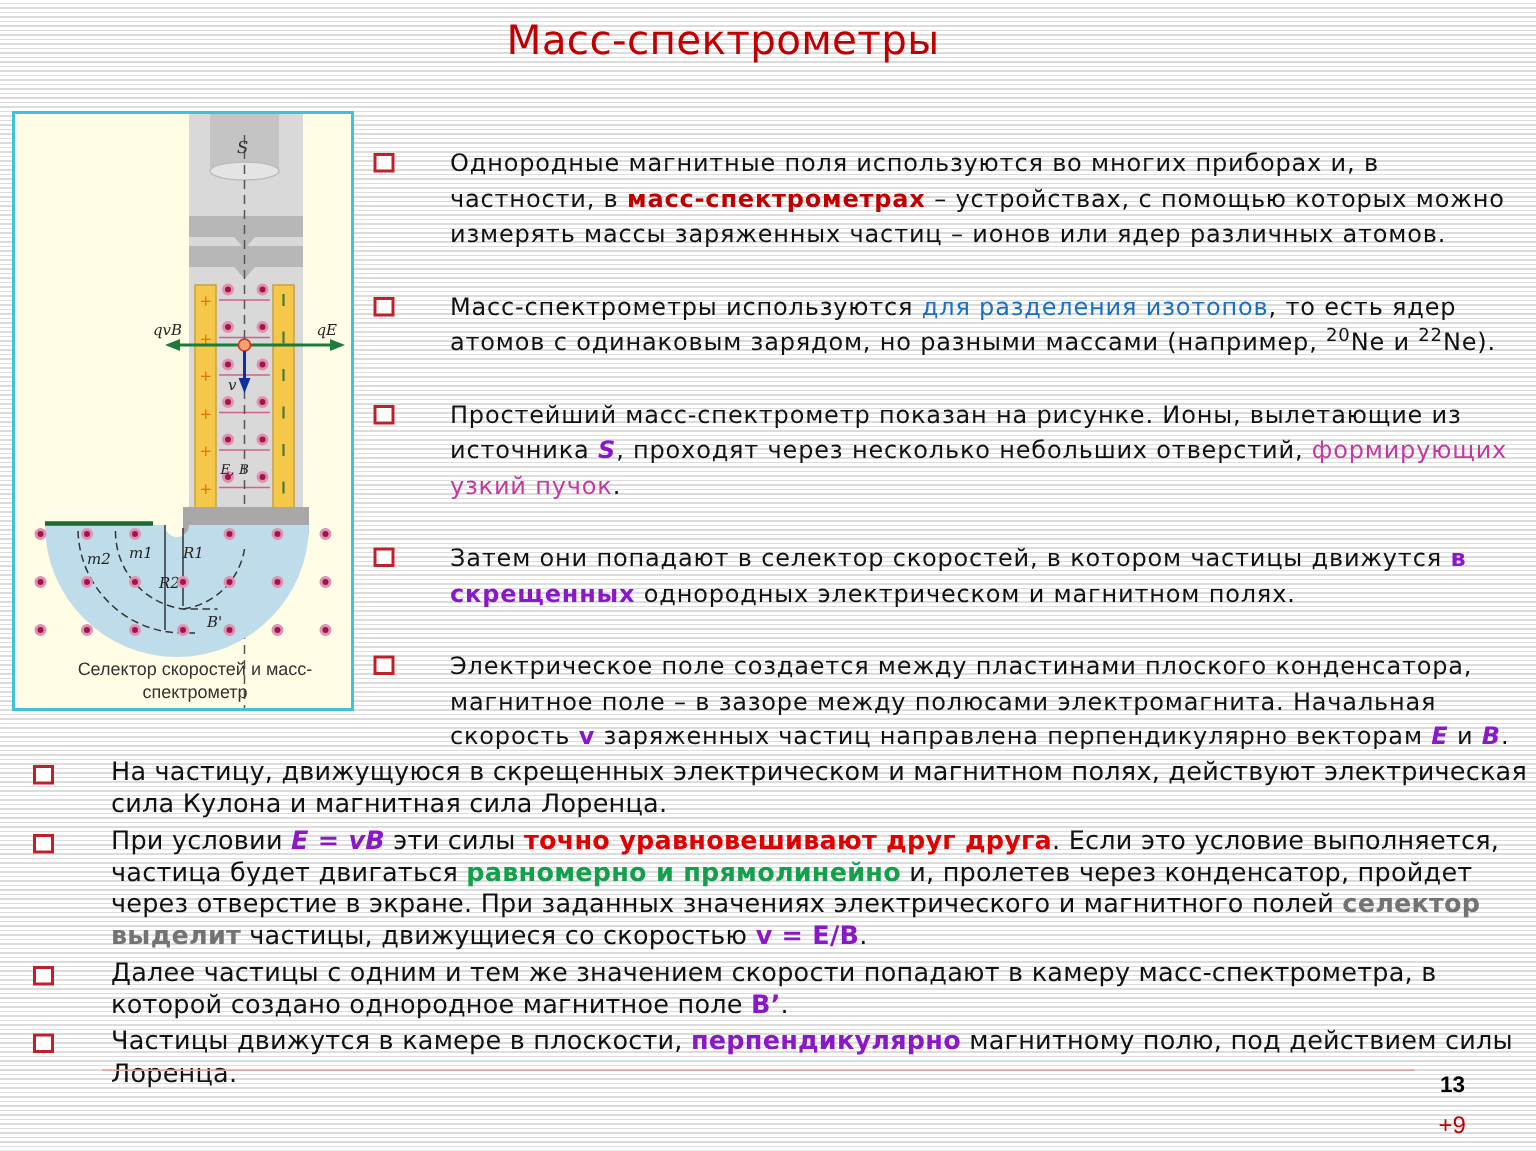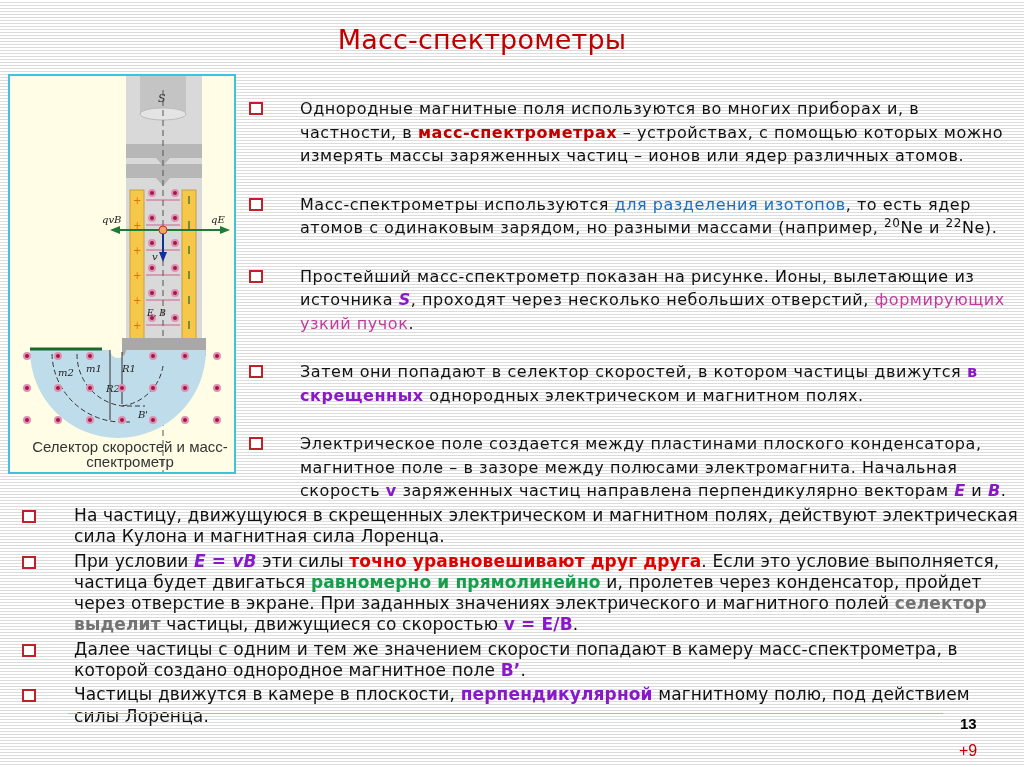--- a/index.html
+++ b/index.html
@@ -4,33 +4,33 @@
 <style>
   html, body { margin:0; padding:0; }
   body {
     width:1024px; height:767px; overflow:hidden; position:relative;
     font-family:"DejaVu Sans", sans-serif;
     background-color:#ffffff;
     background-image: repeating-linear-gradient(to bottom, #ffffff 0px, #ffffff 2px, #dcdcdc 2px, #dcdcdc 3px);
     color:#111;
   }
   .title {
-    position:absolute; left:0; width:1024px; top:24px; text-align:center;
+    position:absolute; left:0; width:1024px; top:12px; text-align:center;
     font-family:"DejaVu Sans", sans-serif; font-size:27px; color:#c00000;
     letter-spacing:0.2px;
   }
   .title span { margin-left:-60px; }
   .figure {
     position:absolute; left:8px; top:74px; width:228px; height:400px;
     background:#fffde6; border:2px solid #3fc3dc; box-sizing:border-box;
   }
   .figure svg { position:absolute; left:0; top:0; }
   .caption {
     position:absolute; left:0; width:240px; top:363px; text-align:center;
-    font-family:"Liberation Sans", sans-serif; font-size:15px; line-height:15px; color:#333;
+    font-family:"Liberation Sans", sans-serif; font-size:12px; line-height:15px; color:#333;
   }
   .bullets-top { position:absolute; left:248px; top:72px; width:770px; }
   .bullets-bottom { position:absolute; left:18px; top:505px; width:1000px; }
   .item { position:relative; }
   .box {
     position:absolute; width:10px; height:9px; border:2px solid #c0202a; background:#fff;
     box-sizing:content-box;
   }
   .bullets-top .box { left:1px; top:5px; }
   .bullets-top .txt {
@@ -209,19 +209,19 @@
     <div class="item">
       <span class="box"></span>
       <div class="txt"><span>При условии </span><span class="purple-bi">E = vB</span><span> эти силы </span><span class="bred">точно уравновешивают друг друга</span><span>. Если это условие выполняется, частица будет двигаться </span><span class="bgreen">равномерно и прямолинейно</span><span> и, пролетев через конденсатор, пройдет через отверстие в экране. При заданных значениях электрического и магнитного полей </span><span class="bblue">селектор выделит</span><span> частицы, движущиеся со скоростью </span><span class="purple-b">v = E/B</span><span>.</span></div>
     </div>
     <div class="item">
       <span class="box"></span>
       <div class="txt"><span>Далее частицы с одним и тем же значением скорости попадают в камеру масс-спектрометра, в которой создано однородное магнитное поле </span><span class="purple-b">B’</span><span>.</span></div>
     </div>
     <div class="item">
       <span class="box"></span>
-      <div class="txt"><span>Частицы движутся в камере в плоскости, </span><span class="purple-b">перпендикулярной</span><span> магнитному полю, под действием силы Лоренца.</span></div>
+      <div class="txt"><span>Частицы движутся в камере в плоскости, </span><span class="purple-b">перпендикулярно</span><span> магнитному полю, под действием силы Лоренца.</span></div>
     </div>
   </div>
 
 <div class="underline-line"></div>
 <div class="page-num">13</div>
 <div class="page-plus">+9</div>
 
 </body></html>

